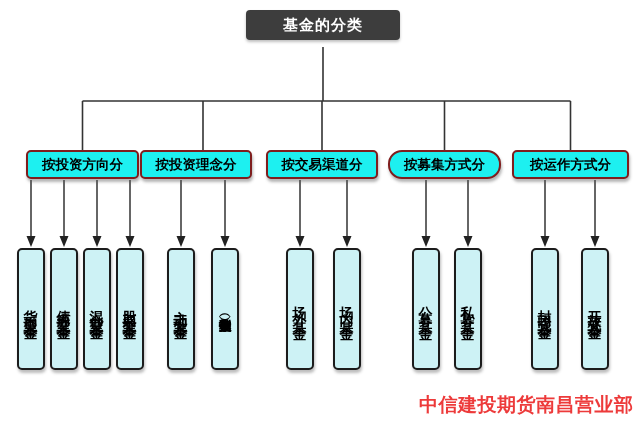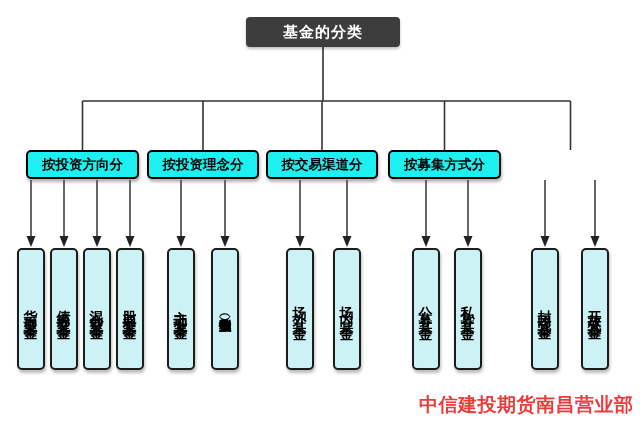--- a/index.html
+++ b/index.html
@@ -3,28 +3,28 @@
 <meta charset="utf-8">
 <style>
   html,body{margin:0;padding:0;background:#fff;}
   #stage{
     position:relative;width:640px;height:430px;background:#ffffff;overflow:hidden;
     font-family:"DejaVu Sans","Liberation Sans",sans-serif;
   }
   #connectors{position:absolute;left:0;top:0;width:640px;height:430px;pointer-events:none;}
   .box{position:absolute;box-sizing:border-box;display:flex;align-items:center;justify-content:center;}
   #root-box{
-    left:246px;top:17px;width:154px;height:30px;
+    left:246px;top:10px;width:154px;height:30px;
     background:#3d3d3d;border-radius:4px;
     color:#ffffff;font-weight:bold;font-size:15px;letter-spacing:1px;
     box-shadow:0 2px 3px rgba(0,0,0,.25);
   }
   .cat-box{
     top:150px;height:29px;
-    background:#1df0f0;border:2px solid #000000;border-radius:5px;
+    background:#1df0f0;border:2px solid #7f1d1d;border-radius:5px;
     font-weight:bold;font-size:13.5px;color:#000;
     box-shadow:1px 3px 3px rgba(90,90,90,.45);
   }
   .child-box{
     top:248px;height:122px;width:28px;
     background:#cdf2f5;border:2px solid #1c1c1c;border-radius:5px;
     box-shadow:1px 3px 3px rgba(90,90,90,.40);
   }
   .vtext{
     writing-mode:vertical-rl;text-orientation:mixed;
@@ -85,28 +85,31 @@
     </g>
   </svg>
 
   <div class="box" id="root-box">
     <span>基金的分类</span>
   </div>
 
   <div class="box cat-box" style="left:26px;width:113px;">
     <span>按投资方向分</span>
   </div>
-  <div class="box cat-box" style="left:147px;width:112px;">
+  <div class="box cat-box" style="left:140px;width:112px;">
     <span>按投资理念分</span>
   </div>
   <div class="box cat-box" style="left:266px;width:112px;font-family:Liberation Mono, monospace;">
     <span>按交易渠道分</span>
   </div>
-  <div class="box cat-box" style="left:388px;width:113px;">
+  <div class="box cat-box" style="left:388px;width:113px;border-radius:14px;">
     <span>按募集方式分</span>
+  </div>
+  <div class="box cat-box" style="left:512px;width:117px;">
+    <span>按运作方式分</span>
   </div>
 
   <div class="box child-box" style="left:17px;">
     <span class="vtext v5">货币型基金</span>
   </div>
   <div class="box child-box" style="left:50px;">
     <span class="vtext v5">债券型基金</span>
   </div>
   <div class="box child-box" style="left:83px;">
     <span class="vtext v5">混合型基金</span>

